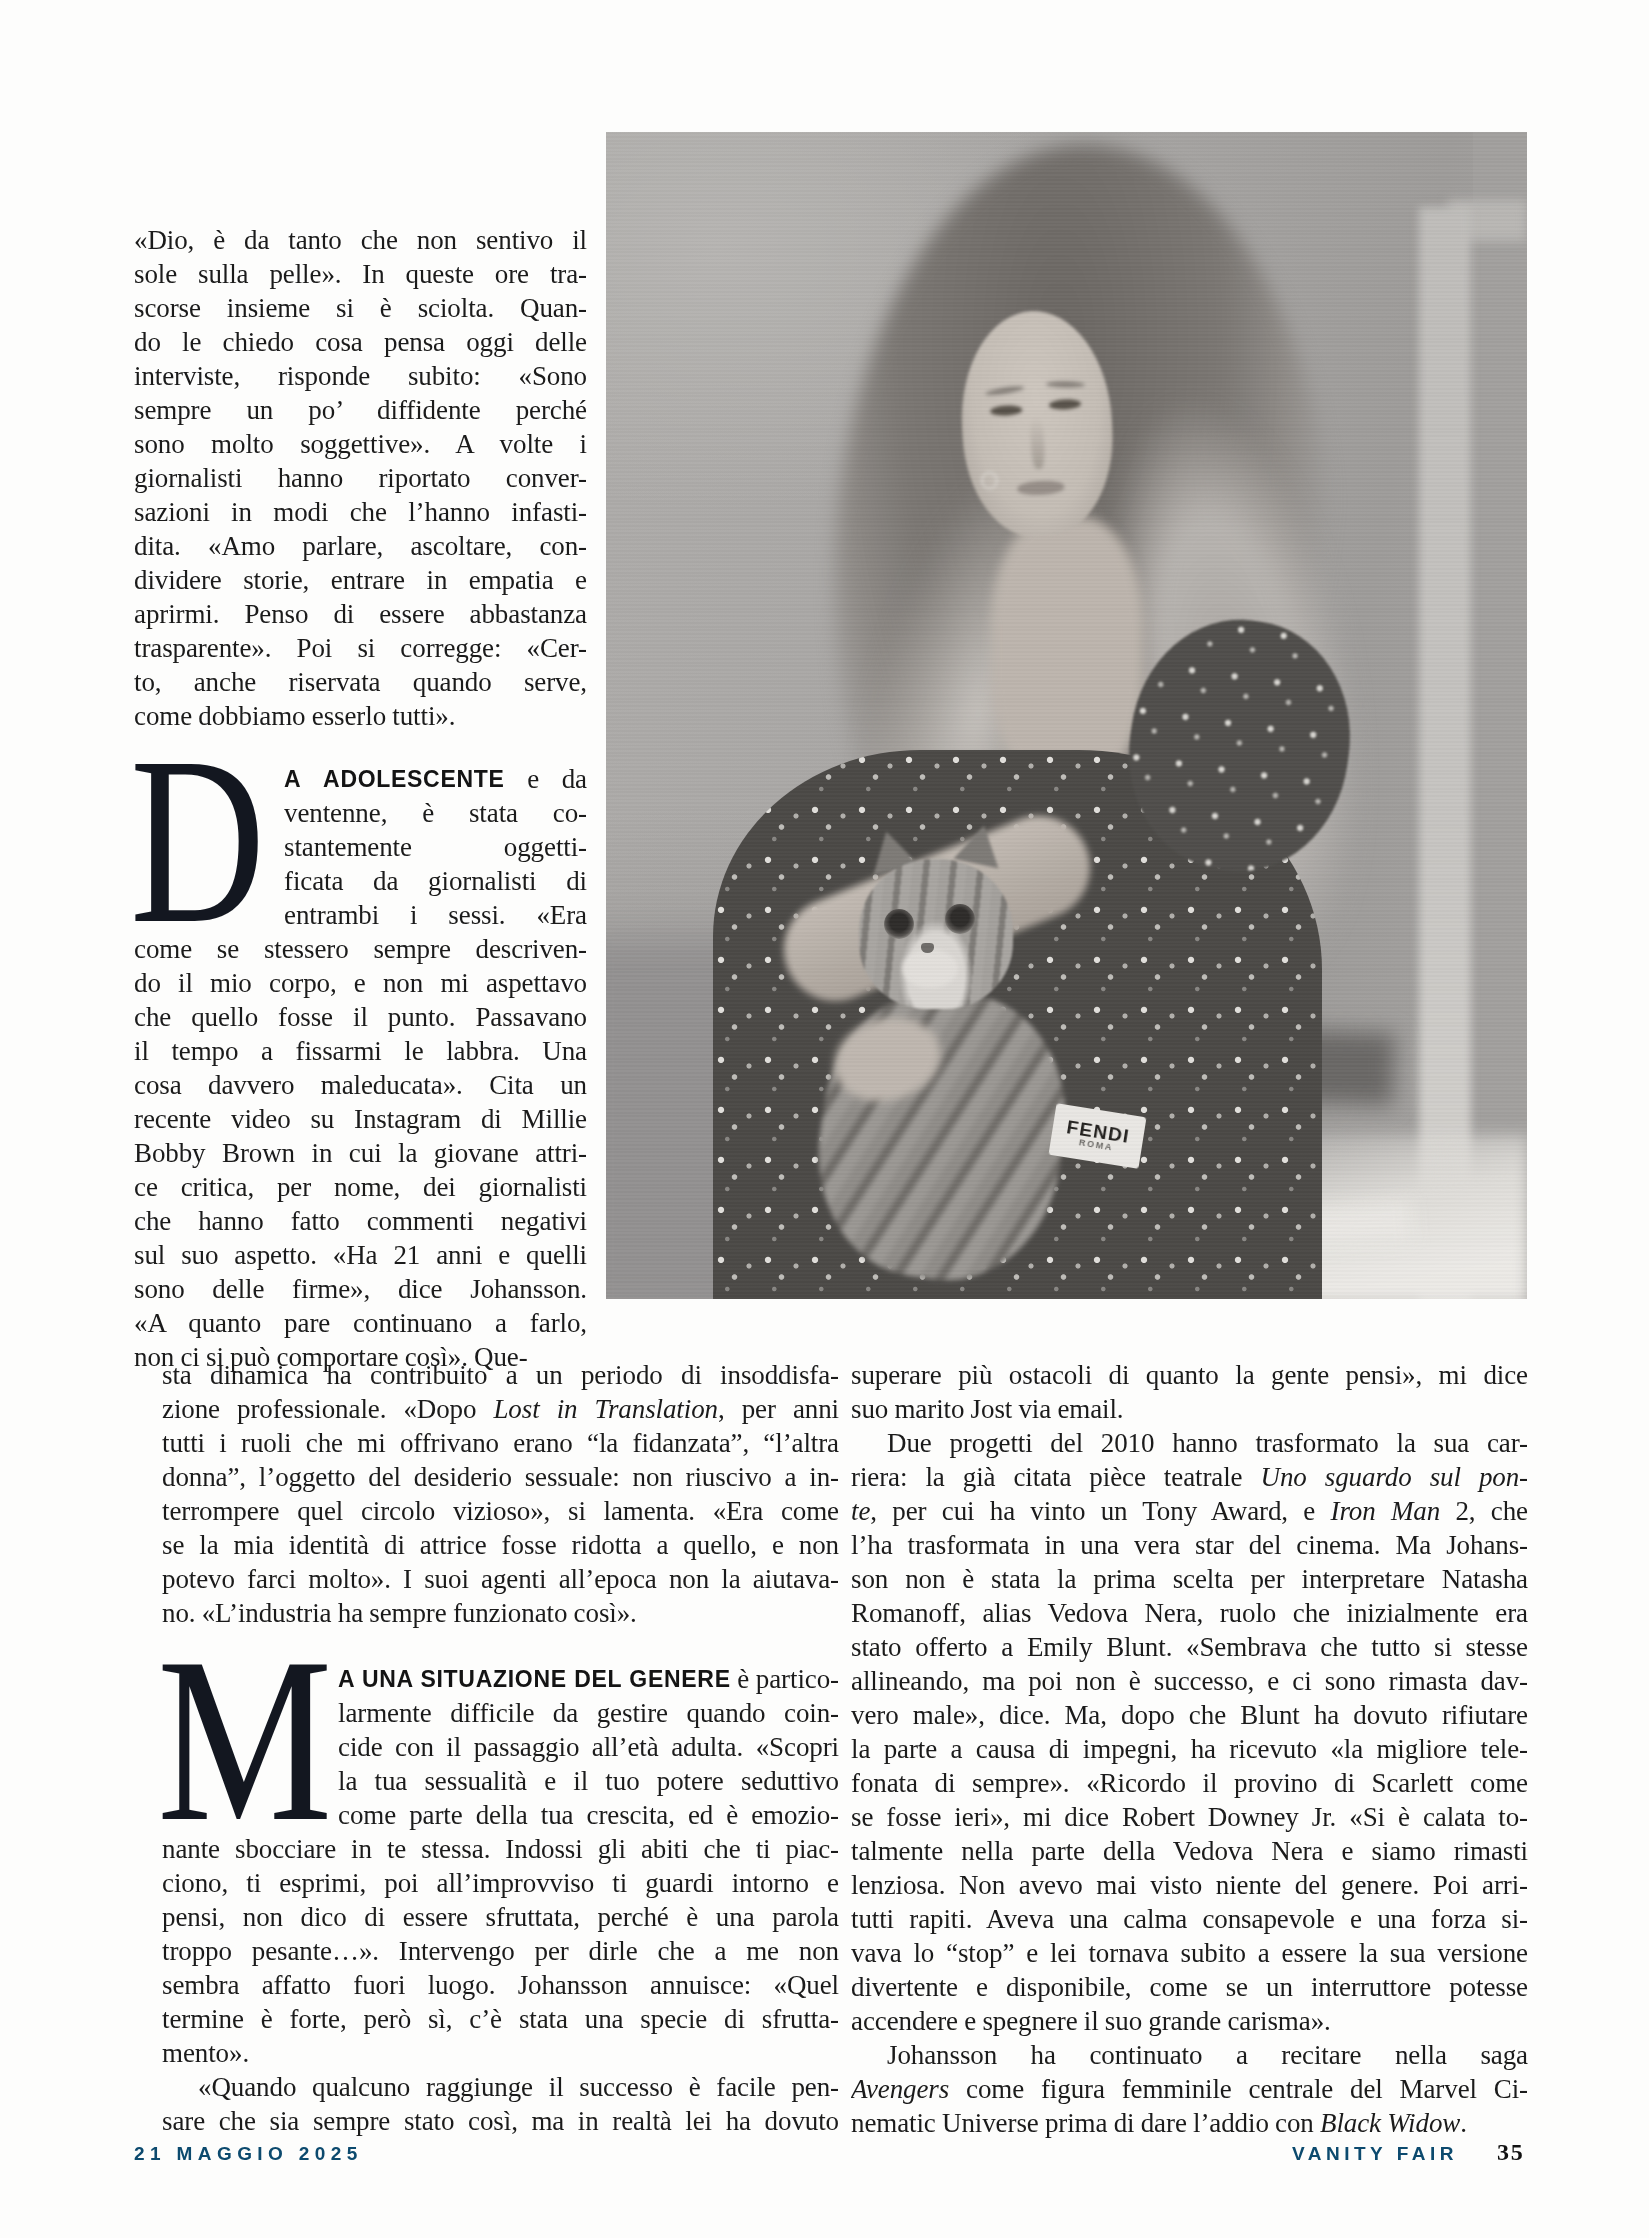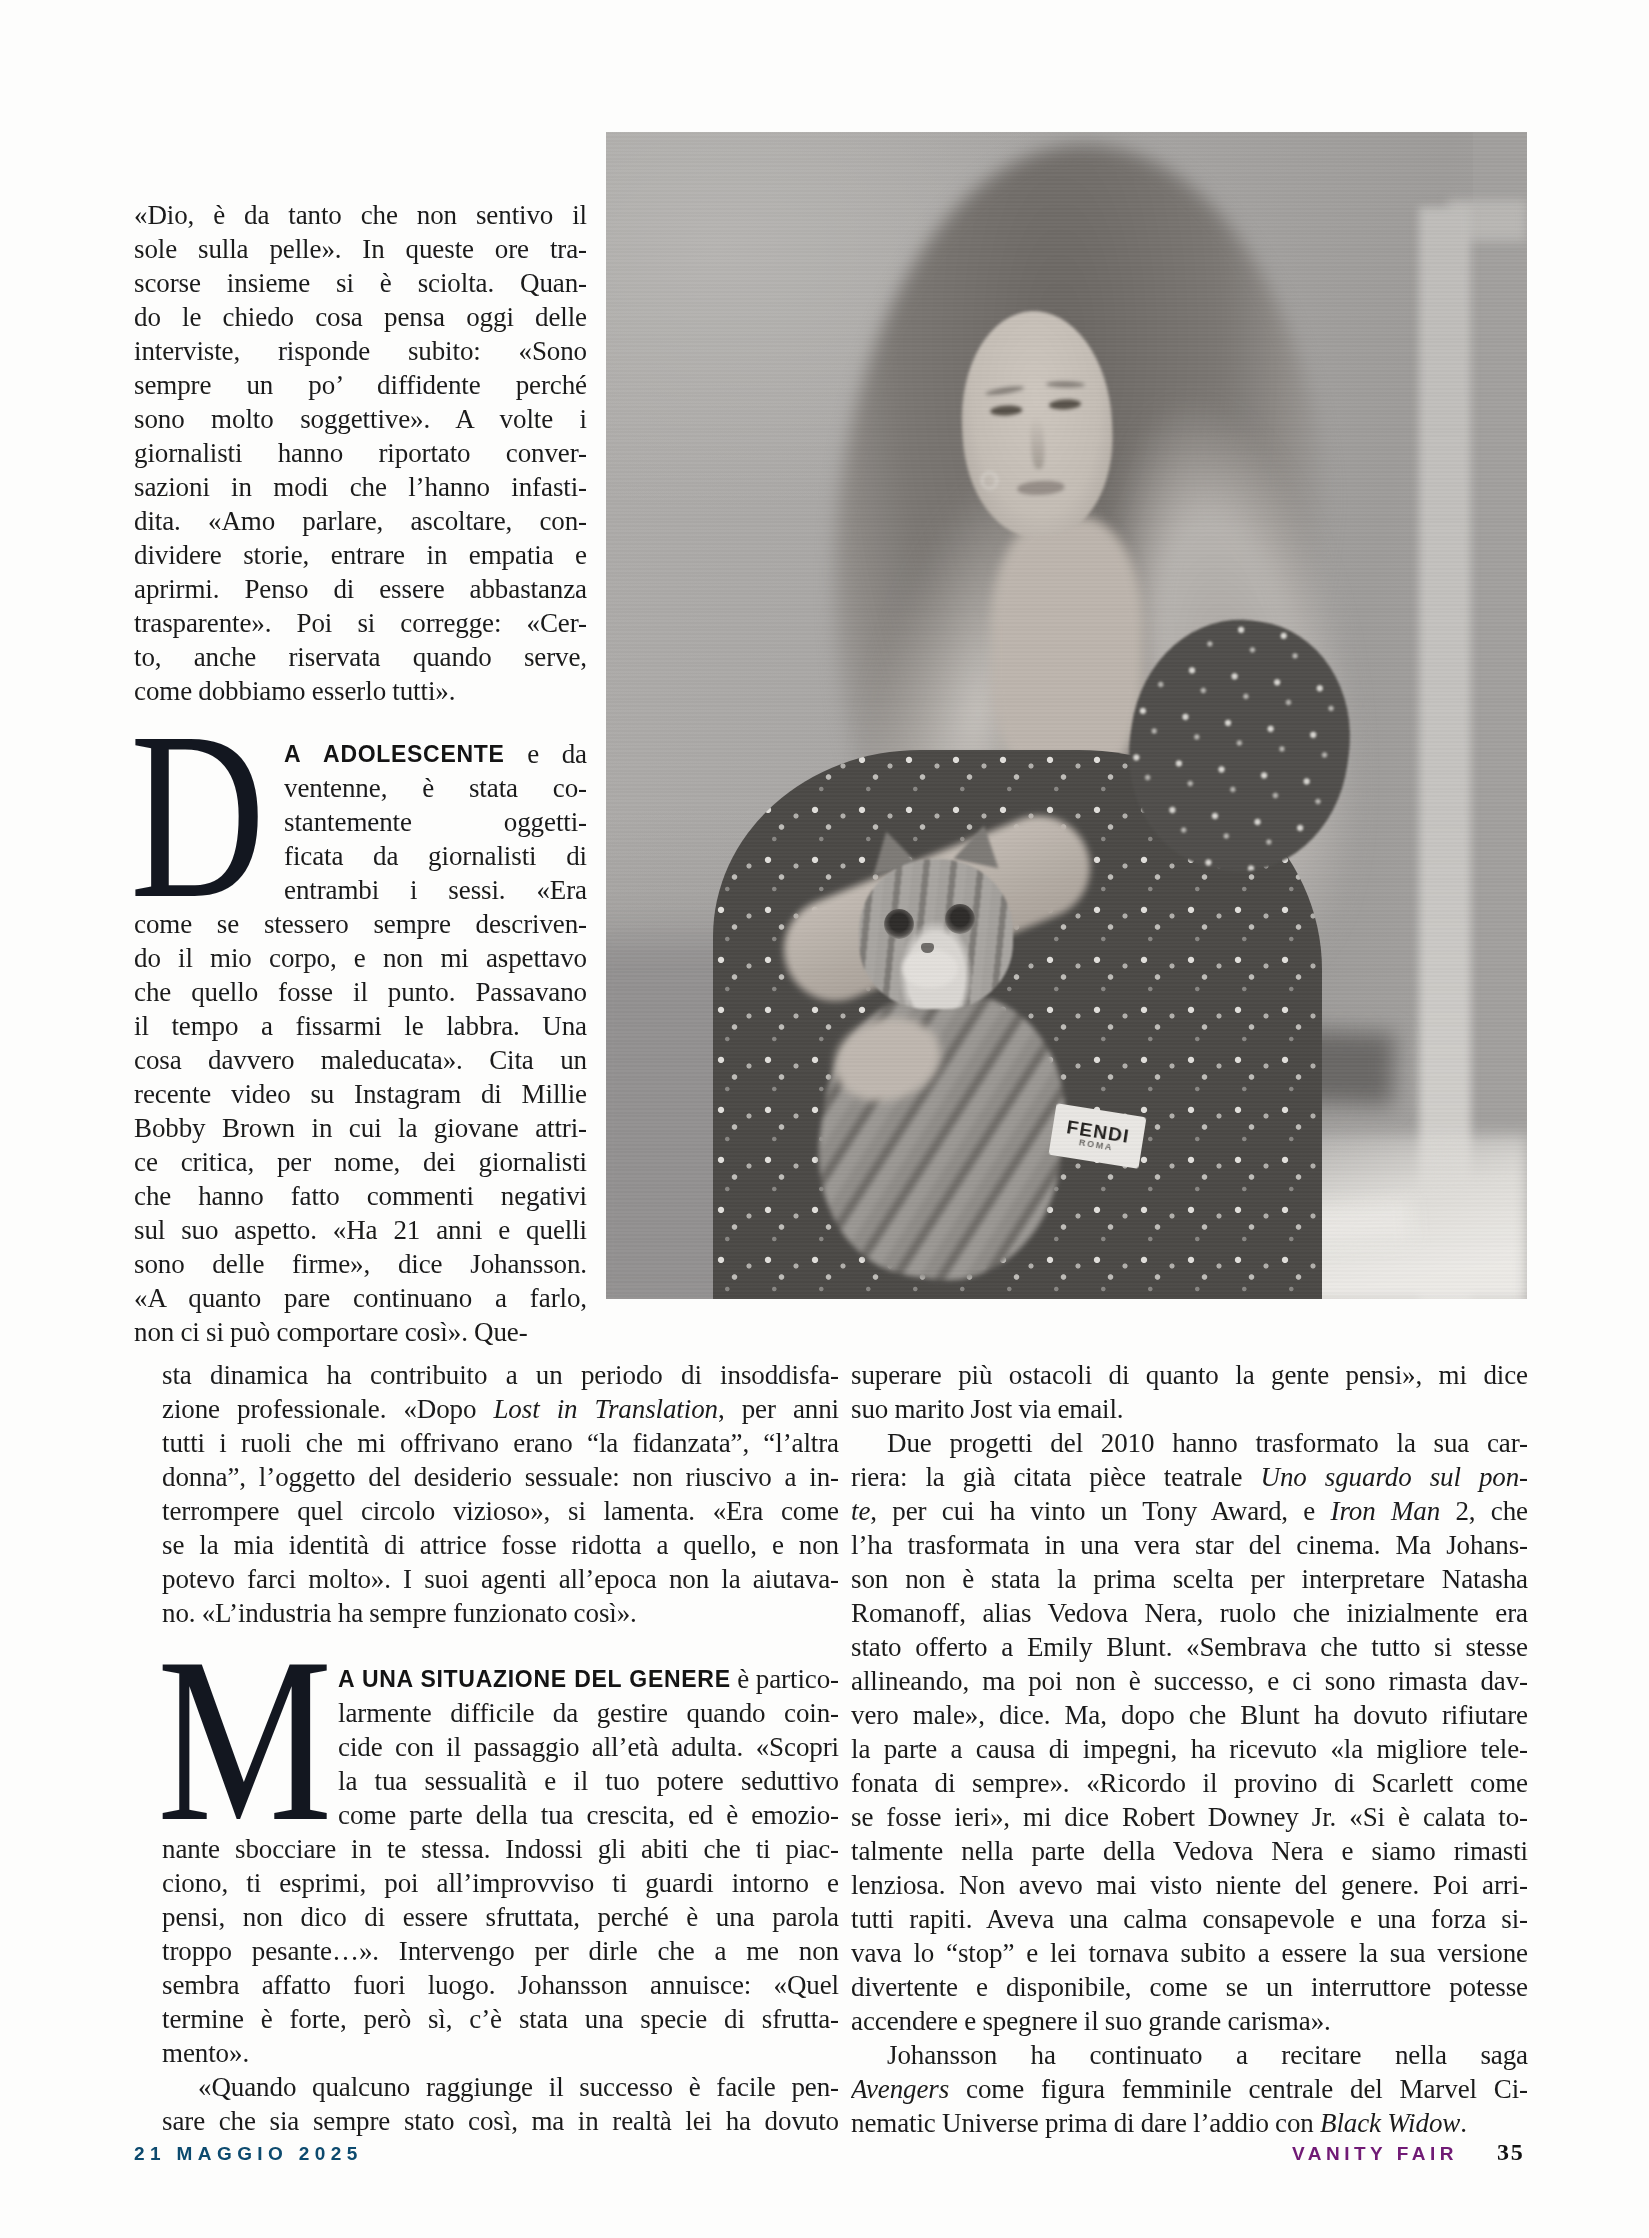--- a/index.html
+++ b/index.html
@@ -5,21 +5,21 @@
   html,body{margin:0;padding:0;}
   body{
     width:1650px;height:2239px;position:relative;background:#fdfdfc;
     font-family:"Liberation Serif", serif;color:#1b1b1b;
     -webkit-font-smoothing:antialiased;
   }
   .page{position:absolute;inset:0;overflow:hidden;}
 
   
   .col{position:absolute;font-size:27px;line-height:34px;letter-spacing:-0.1px;word-spacing:-0.4px;}
-  .col-narrow{left:134px;top:198px;width:453px;}
+  .col-narrow{left:134px;top:223px;width:453px;}
   .col-left{left:134px;top:1358px;width:677px;margin-left:28px;}
   .col-right{left:851px;top:1358px;width:677px;}
   .line{height:34px;overflow:hidden;text-align:justify;text-align-last:justify;}
   .line.nj{text-align-last:left;}
   .line.ind{text-indent:36px;}
   .it{font-style:italic;}
   .lead{
     font-family:"Liberation Sans", sans-serif;font-weight:700;font-size:23px;
     letter-spacing:0.7px;word-spacing:0;position:relative;top:-0.9px;color:#141414;
   }
@@ -37,21 +37,21 @@
   .cap-m .cap{font-size:235px;top:-39px;left:-5.4px;transform:scaleX(0.84);}
 
   
   .footer{position:absolute;left:0;top:2143px;width:1650px;height:36px;}
   .footer .date{
     position:absolute;left:134px;top:0;font-family:"Liberation Sans",sans-serif;
     font-weight:700;font-size:19px;letter-spacing:5.4px;color:#0c4a6e;
   }
   .footer .mag{
     position:absolute;left:1292px;top:0;font-family:"Liberation Sans",sans-serif;
-    font-weight:700;font-size:19px;letter-spacing:4.5px;color:#701a75;
+    font-weight:700;font-size:19px;letter-spacing:4.5px;color:#0c4a6e;
   }
   .footer .pagenum{
     position:absolute;left:1497px;top:-3.6px;font-family:"Liberation Serif",serif;
     font-weight:700;font-size:24px;letter-spacing:1.8px;color:#111;
   }
 
   
   .photo{
     position:absolute;left:606px;top:132px;width:921px;height:1167px;overflow:hidden;
     background:

